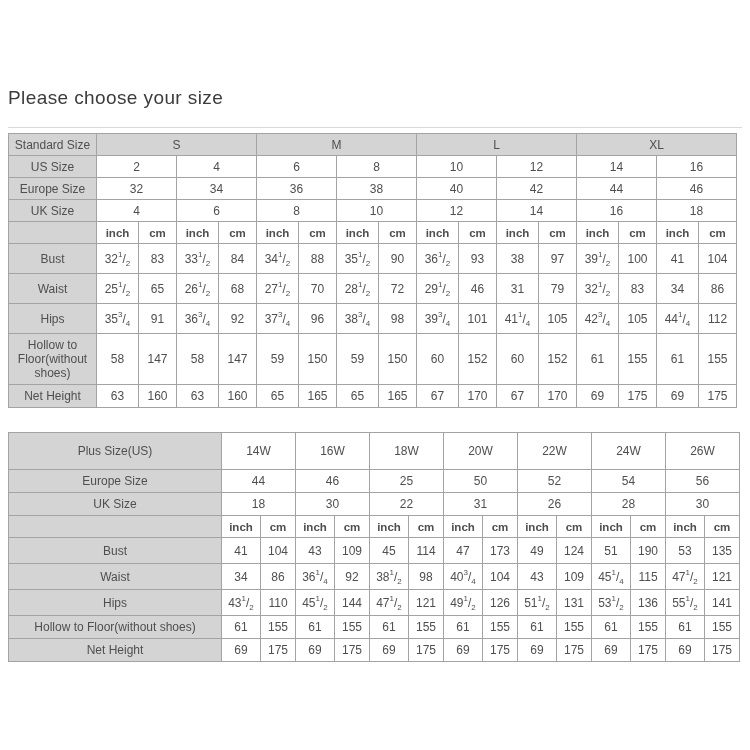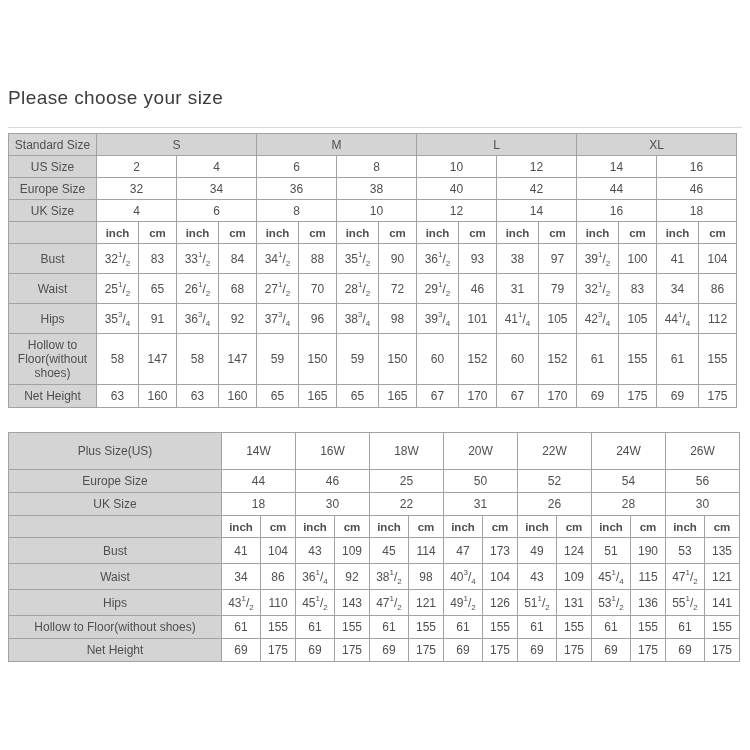--- a/index.html
+++ b/index.html
@@ -336,21 +336,21 @@
             <td>45<sup>1</sup>/<sub>4</sub></td>
             <td>115</td>
             <td>47<sup>1</sup>/<sub>2</sub></td>
             <td>121</td>
           </tr>
           <tr style="height: 26px;">
             <td class="hdr">Hips</td>
             <td>43<sup>1</sup>/<sub>2</sub></td>
             <td>110</td>
             <td>45<sup>1</sup>/<sub>2</sub></td>
-            <td>143</td>
+            <td>144</td>
             <td>47<sup>1</sup>/<sub>2</sub></td>
             <td>121</td>
             <td>49<sup>1</sup>/<sub>2</sub></td>
             <td>126</td>
             <td>51<sup>1</sup>/<sub>2</sub></td>
             <td>131</td>
             <td>53<sup>1</sup>/<sub>2</sub></td>
             <td>136</td>
             <td>55<sup>1</sup>/<sub>2</sub></td>
             <td>141</td>

